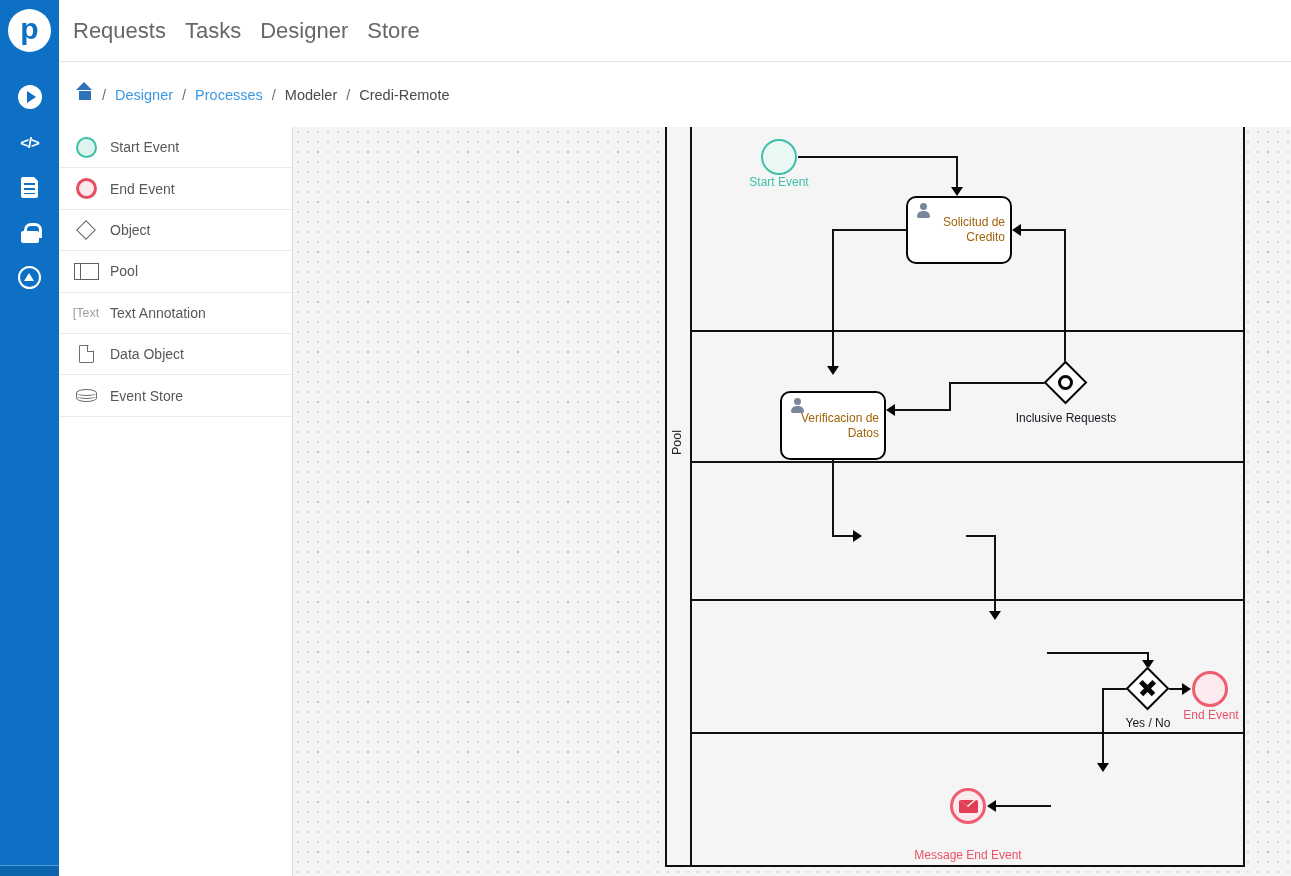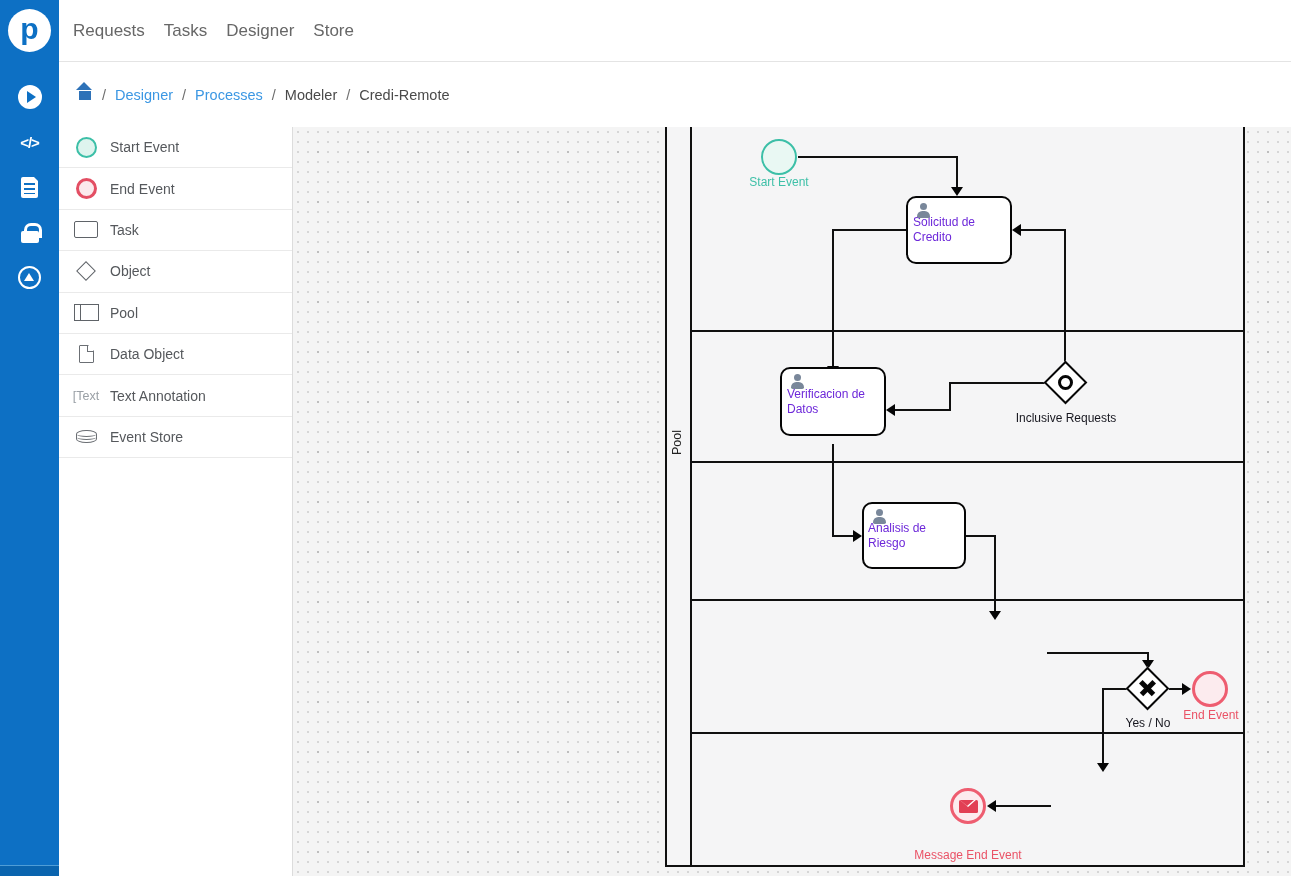--- a/index.html
+++ b/index.html
@@ -25,21 +25,21 @@
   .lock-shape::before { content:""; position:absolute; left:3px; top:-8px; width:12px; height:12px;
       border:3px solid #fff; border-bottom:none; border-radius:7px 7px 0 0; }
   .upcircle { width:23px; height:23px; border:2.5px solid #fff; border-radius:50%; position:relative; }
   .upcircle::before { content:""; position:absolute; left:4px; top:5px; border-bottom:8px solid #fff;
       border-left:5px solid transparent; border-right:5px solid transparent; }
   .rail-bottom { position:absolute; left:0; bottom:0; width:59px; height:11px; background:#0a64ae; border-top:1px solid #4f9dd6; }
 
   
   .topnav { position:absolute; left:59px; top:0; width:1232px; height:62px; background:#fff;
             border-bottom:1px solid #e4e4e4; display:flex; align-items:center; gap:19px; padding-left:14px; z-index:20; }
-  .topnav .nav-item { color:#676767; font-size:17px; cursor:pointer; }
+  .topnav .nav-item { color:#676767; font-size:22px; cursor:pointer; }
 
   
   .crumbbar { position:absolute; left:59px; top:62px; width:1232px; height:65px; background:#fff; z-index:20;
               display:flex; align-items:center; padding-left:17px; }
   .crumbs { display:flex; align-items:center; gap:9px; font-size:14.5px; }
   .home-ic { position:relative; width:17px; height:14px; margin-top:2px; cursor:pointer; }
   .home-ic::before { content:""; position:absolute; left:0; top:-7px; border-left:8.5px solid transparent;
       border-right:8.5px solid transparent; border-bottom:8px solid #2e72b8; }
   .home-ic::after { content:""; position:absolute; left:2.5px; top:2px; width:12px; height:9px; background:#2e72b8; }
   .crumb-link { color:#3b97e3; cursor:pointer; }
@@ -76,22 +76,22 @@
             background-image: radial-gradient(#bdbdbd 1px, transparent 1.2px), radial-gradient(#d6d6d6 1px, transparent 1.1px);
             background-size: 50px 50px, 10px 10px; }
   .pool { position:absolute; left:372px; top:-6px; width:580px; height:746px; background:#f5f5f6; border:2px solid #101010; z-index:1; }
   .vline,.hline { position:absolute; background:#101010; z-index:2; }
   .lane-line { position:absolute; left:398px; width:554px; height:2px; background:#101010; z-index:2; }
   .pool-band { position:absolute; left:397px; top:-4px; width:2px; height:744px; background:#101010; z-index:2; }
   .pool-label { position:absolute; left:377px; top:303px; writing-mode:vertical-rl; transform:rotate(180deg);
                 font-size:12.5px; color:#222; z-index:2; }
 
   .task { position:absolute; width:106px; height:68px; background:#fff; border:2px solid #060606; border-radius:10px;
-          z-index:3; display:flex; align-items:center; justify-content:center; text-align:left;
-          font-size:12px; color:#6d28d9; line-height:1.25; cursor:pointer; }
+          z-index:3; display:flex; align-items:center; justify-content:center; text-align:right;
+          font-size:12px; color:#a16207; line-height:1.25; cursor:pointer; }
   .task .tlabel { width:92px; }
   .user-ic { position:absolute; left:8px; top:5px; width:15px; height:14px; }
   .user-ic::before { content:""; position:absolute; left:3.5px; top:0; width:7px; height:7px; border-radius:50%; background:#79879a; }
   .user-ic::after { content:""; position:absolute; left:0.5px; top:8px; width:13px; height:7px; border-radius:6px 6px 2px 2px; background:#79879a; }
 
   .diamond { position:absolute; width:31px; height:31px; background:#fff; border:2.5px solid #060606; transform:rotate(45deg); z-index:3; cursor:pointer; }
   .incl-inner { width:15px; height:15px; border:3px solid #060606; border-radius:50%; margin:5.5px auto; }
   .excl-inner { position:absolute; inset:0; }
   .excl-inner::before { content:""; position:absolute; left:4px; top:10.5px; width:18px; height:5px; background:#060606; }
   .excl-inner::after { content:""; position:absolute; left:10.5px; top:4px; width:5px; height:18px; background:#060606; }
@@ -171,47 +171,41 @@
       <span class="plabel">Start Event</span>
     </div>
     <div class="prow">
       <span class="pic">
           <span class="ev-circle ev-end"></span>
         </span>
       <span class="plabel">End Event</span>
     </div>
     <div class="prow">
       <span class="pic">
-          <span class="task-ic"></span>
-        </span>
-      <span class="plabel">Task</span>
-    </div>
-    <div class="prow">
-      <span class="pic">
           <span class="gw-ic"></span>
         </span>
       <span class="plabel">Object</span>
     </div>
     <div class="prow">
       <span class="pic">
           <span class="pool-ic"></span>
         </span>
       <span class="plabel">Pool</span>
     </div>
     <div class="prow">
       <span class="pic">
+          <span class="ta-ic">[Text</span>
+        </span>
+      <span class="plabel">Text Annotation</span>
+    </div>
+    <div class="prow">
+      <span class="pic">
           <span class="do-ic"></span>
         </span>
       <span class="plabel">Data Object</span>
-    </div>
-    <div class="prow">
-      <span class="pic">
-          <span class="ta-ic">[Text</span>
-        </span>
-      <span class="plabel">Text Annotation</span>
     </div>
     <div class="prow">
       <span class="pic">
           <span class="ds-ic"></span>
         </span>
       <span class="plabel">Event Store</span>
     </div>
   </div>
 
   <div class="canvas">
@@ -284,34 +278,30 @@
     </div>
 
     <div class="event ev-start-node" style="left:468px;top:12px"></div>
     <div class="nlabel teal" style="left:486px;top:48px">Start Event</div>
 
     <div class="task" style="left:613px;top:69px">
       <span class="user-ic"></span>
       <span class="tlabel">Solicitud de Credito</span>
     </div>
 
-    <div class="task" style="left:487px;top:240px;height:69px">
+    <div class="task" style="left:487px;top:264px;height:69px">
       <span class="user-ic"></span>
       <span class="tlabel">Verificacion de Datos</span>
     </div>
 
     <div class="diamond" style="left:757px;top:240px">
       <div class="incl-inner"></div>
     </div>
     <div class="nlabel dark" style="left:773px;top:284px">Inclusive Requests</div>
 
-    <div class="task" style="left:569px;top:375px;width:104px;height:67px">
-      <span class="user-ic"></span>
-      <span class="tlabel">Analisis de Riesgo</span>
-    </div>
 
 
     <div class="diamond" style="left:839px;top:546px">
       <div class="excl-inner"></div>
     </div>
     <div class="nlabel dark" style="left:855px;top:589px">Yes / No</div>
 
     <div class="event ev-end-node" style="left:899px;top:544px"></div>
     <div class="nlabel red" style="left:918px;top:581px">End Event</div>
 

